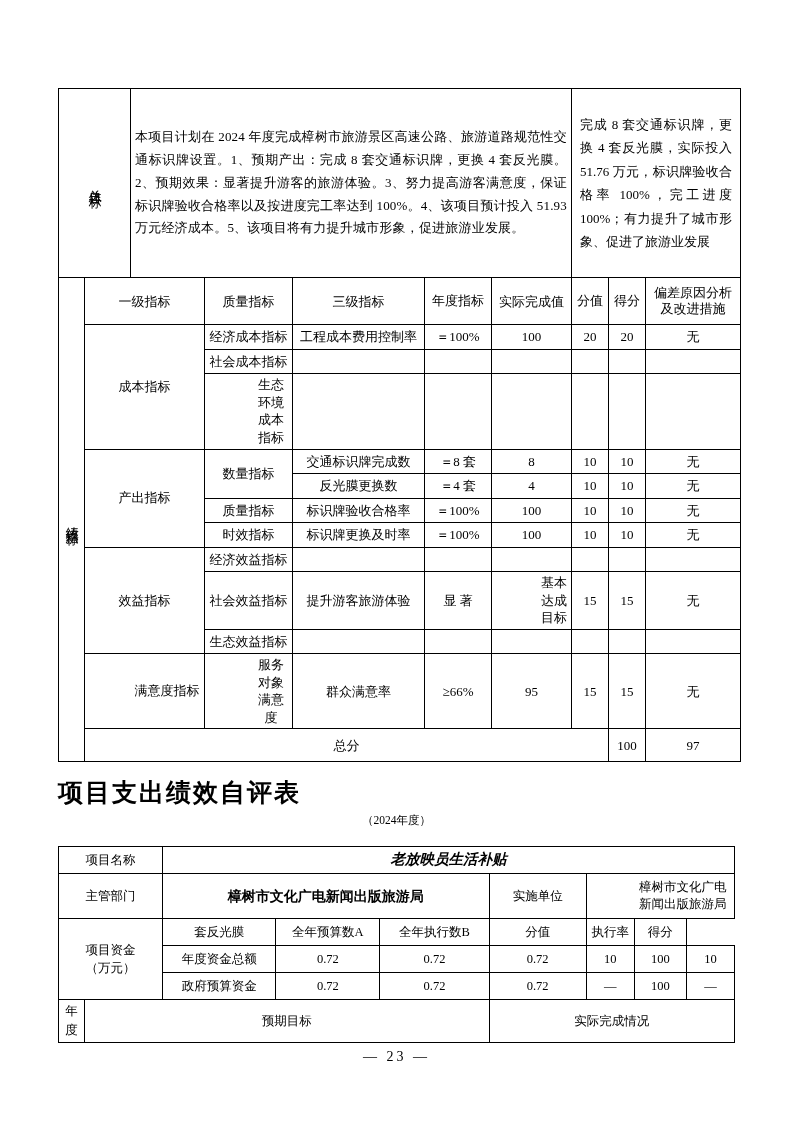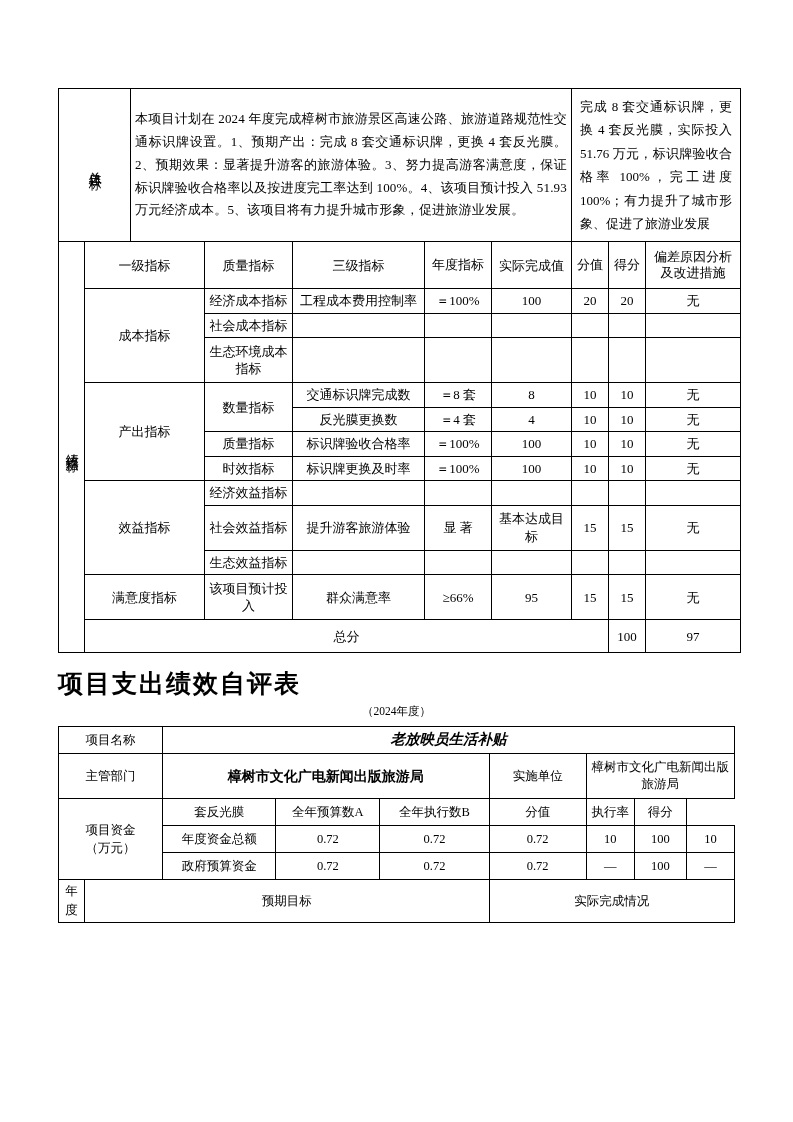--- a/index.html
+++ b/index.html
@@ -55,37 +55,38 @@
     font-size: 13.5px;
     line-height: 1.75;
     padding: 6px 4px;
     letter-spacing: 0.2px;
   }
   .objective-right {
     text-align: justify;
     text-align-last: left;
     font-size: 13.5px;
     line-height: 1.8;
-    padding: 6px 8px;
+    padding: 24px 8px;
   }
   .two-line {
     line-height: 1.35;
+    padding-left: 48px;
   }
   .title2 {
     text-align: left;
     font-size: 25px;
     font-weight: bold;
     letter-spacing: 2px;
     margin: 14px 0 4px 0;
     font-family: "Liberation Serif", "DejaVu Serif", serif;
   }
   .subtitle2 {
     text-align: center;
     font-size: 11.5px;
-    margin: 0 0 7px 0;
+    margin: 0 0 18px 0;
   }
   .tbl2 td {
     height: 22px;
     font-size: 12.5px;
     margin-top: 34px;
   }
   .tbl2 .big {
     font-size: 14px;
     font-weight: bold;
   }
@@ -237,21 +238,21 @@
         <td></td>
         <td></td>
         <td></td>
         <td></td>
         <td></td>
         <td></td>
       </tr>
 
       <tr>
         <td colspan="2" class="two-line" style="height:40px">满意度指标</td>
-        <td class="two-line">该项目预计投入</td>
+        <td class="two-line">服务对象满意度</td>
         <td>群众满意率</td>
         <td>≥66%</td>
         <td>95</td>
         <td>15</td>
         <td>15</td>
         <td>无</td>
       </tr>
 
       <tr>
         <td colspan="7" style="height:28px">总分</td>
@@ -319,14 +320,15 @@
         <td>—</td>
       </tr>
       <tr>
         <td>年度</td>
         <td colspan="4">预期目标</td>
         <td colspan="4">实际完成情况</td>
       </tr>
     </tbody>
   </table>
 
+  <div class="pagenum">— 23 —</div>
 
 </div>
 
 </body></html>

